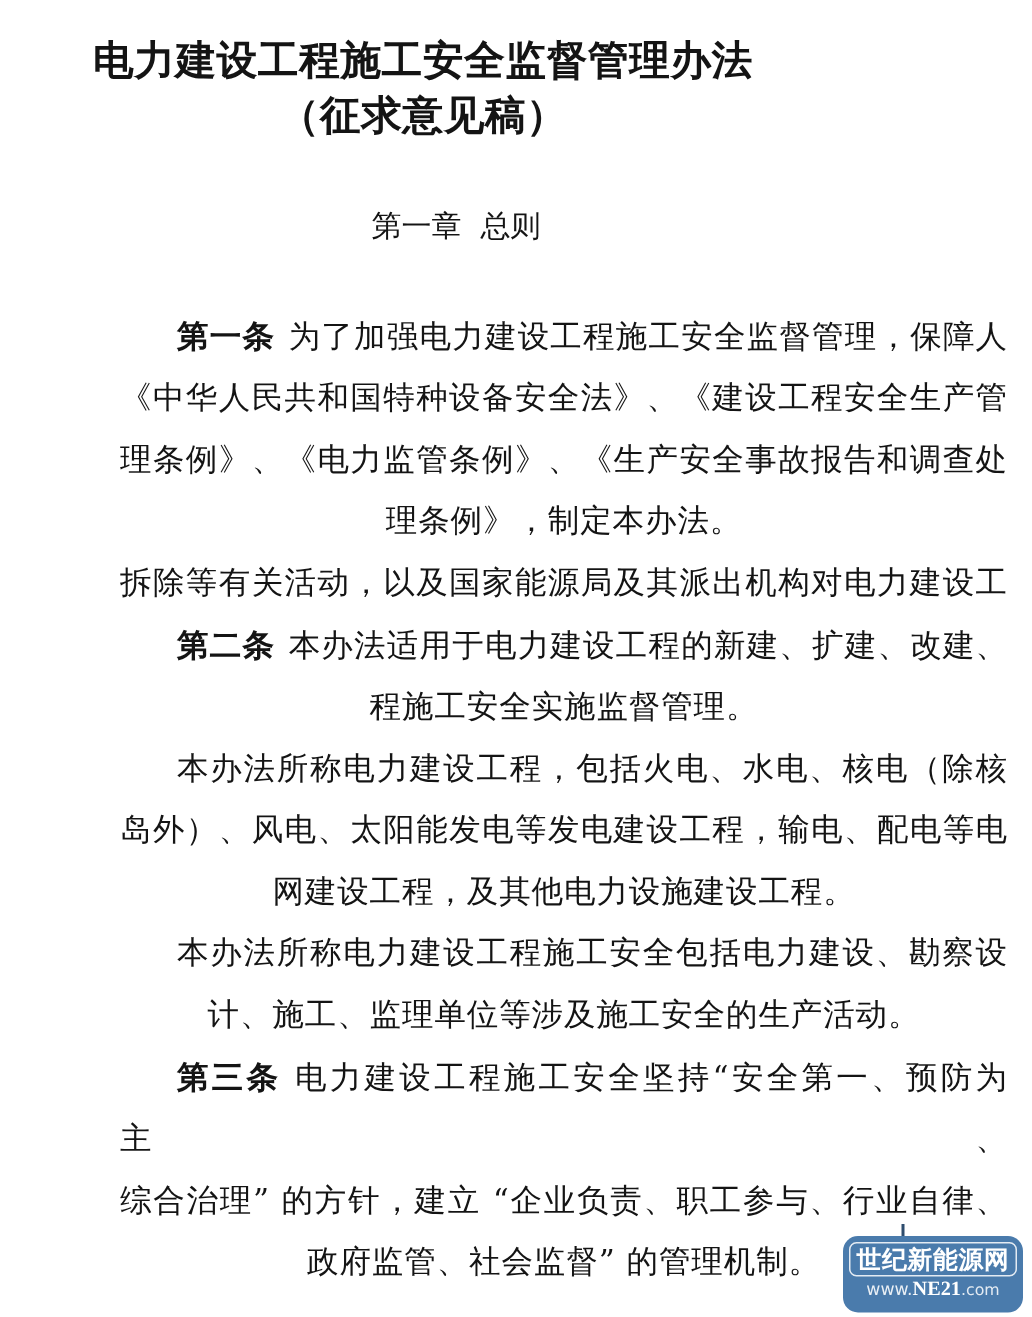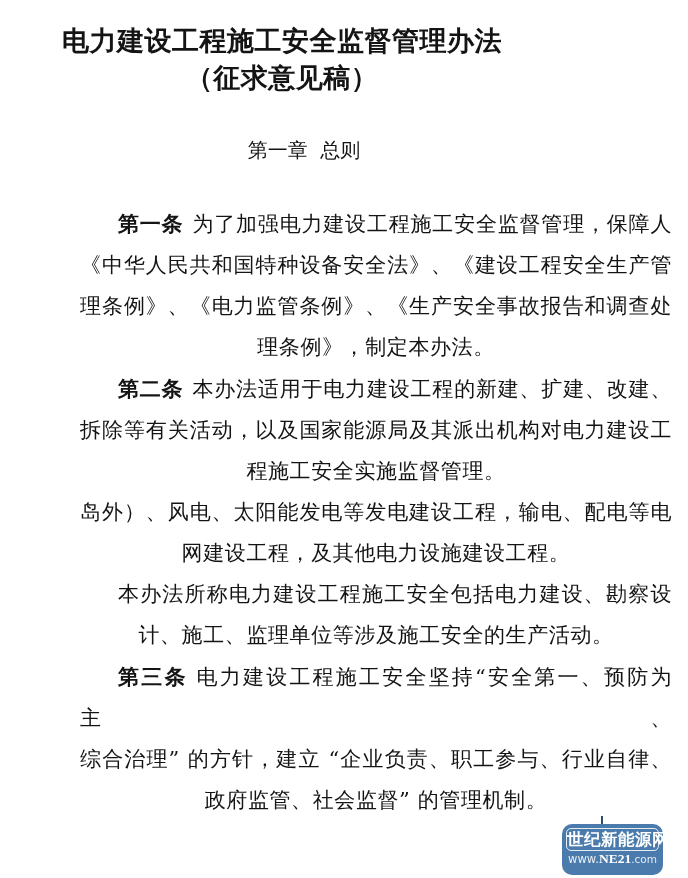--- a/index.html
+++ b/index.html
@@ -45,21 +45,21 @@
     letter-spacing: 0.6px;
   }
   .line { white-space: nowrap; text-align: center; }
   .line.fill { white-space: normal; text-align: justify; text-align-last: justify; }
   .line.indent { text-indent: 38px; }
   .article-no { font-weight: bold; margin-right: 9px; }
   .watermark {
     position: absolute;
     left: 562px;
     top: 824px;
-    width: 101px;
+    width: 120px;
     height: 51px;
     border-radius: 10px;
     font-family: "DejaVu Sans", "Liberation Sans", sans-serif;
     color: #ffffff;
     text-align: center;
     box-sizing: border-box;
   }
   .wm-name {
     margin: 4px 4px 0 4px;
     border: 1px solid rgba(255,255,255,0.85);
@@ -98,23 +98,24 @@
     <div>（征求意见稿）</div>
   </div>
 
   <div class="chapter-heading">第一章  总则</div>
 
   <div class="doc-body" id="doc-body">
       <div class="line fill indent"><span class="article-no">第一条</span>为了加强电力建设工程施工安全监督管理，保障人</div>
       <div class="line fill">《中华人民共和国特种设备安全法》、《建设工程安全生产管</div>
       <div class="line fill">理条例》、《电力监管条例》、《生产安全事故报告和调查处</div>
       <div class="line">理条例》，制定本办法。</div>
+      <div class="line fill">拆除等有关活动，以及国家能源局及其派出机构对电力建设工</div>
       <div class="line fill indent"><span class="article-no">第二条</span>本办法适用于电力建设工程的新建、扩建、改建、</div>
-      <div class="line fill">拆除等有关活动，以及国家能源局及其派出机构对电力建设工</div>
       <div class="line">程施工安全实施监督管理。</div>
+      <div class="line fill indent">本办法所称电力建设工程，包括火电、水电、核电（除核</div>
       <div class="line fill">岛外）、风电、太阳能发电等发电建设工程，输电、配电等电</div>
       <div class="line">网建设工程，及其他电力设施建设工程。</div>
       <div class="line fill indent">本办法所称电力建设工程施工安全包括电力建设、勘察设</div>
       <div class="line">计、施工、监理单位等涉及施工安全的生产活动。</div>
       <div class="line fill indent"><span class="article-no">第三条</span>电力建设工程施工安全坚持“安全第一、预防为主、</div>
       <div class="line fill">综合治理” 的方针，建立 “企业负责、职工参与、行业自律、</div>
       <div class="line">政府监管、社会监督” 的管理机制。</div>
     </div>
 
   <div class="wm-tick"></div>

